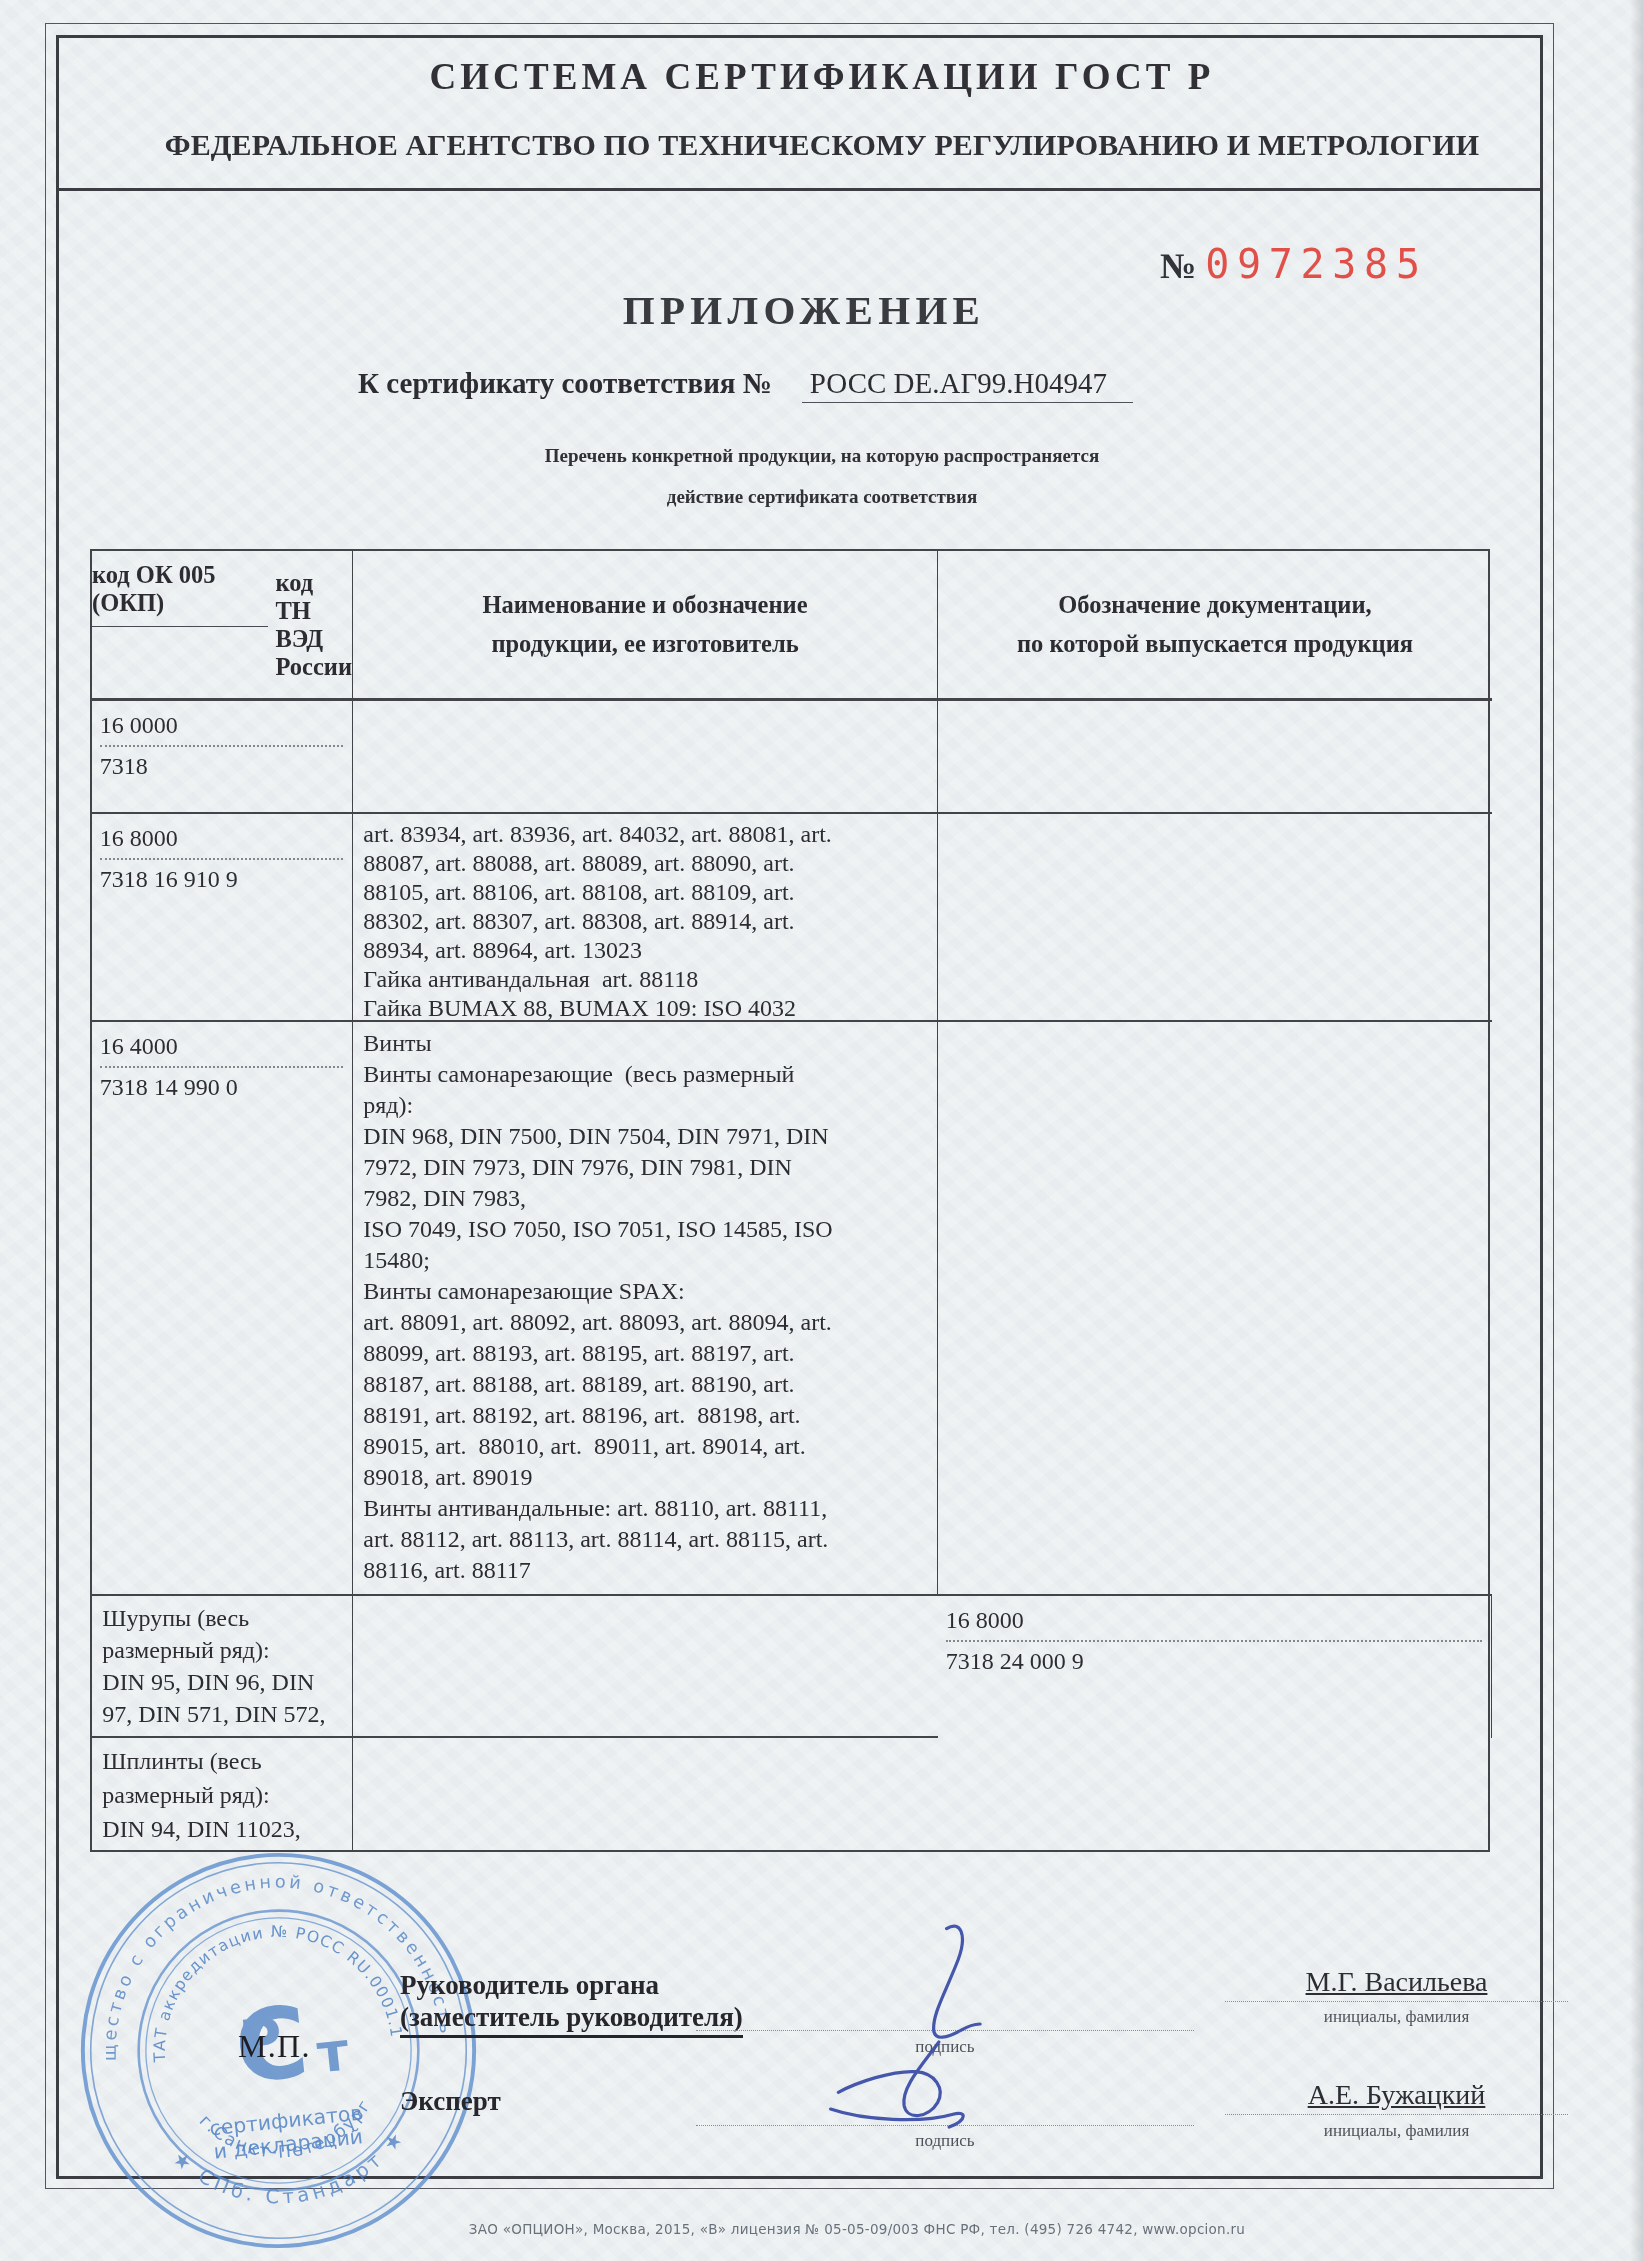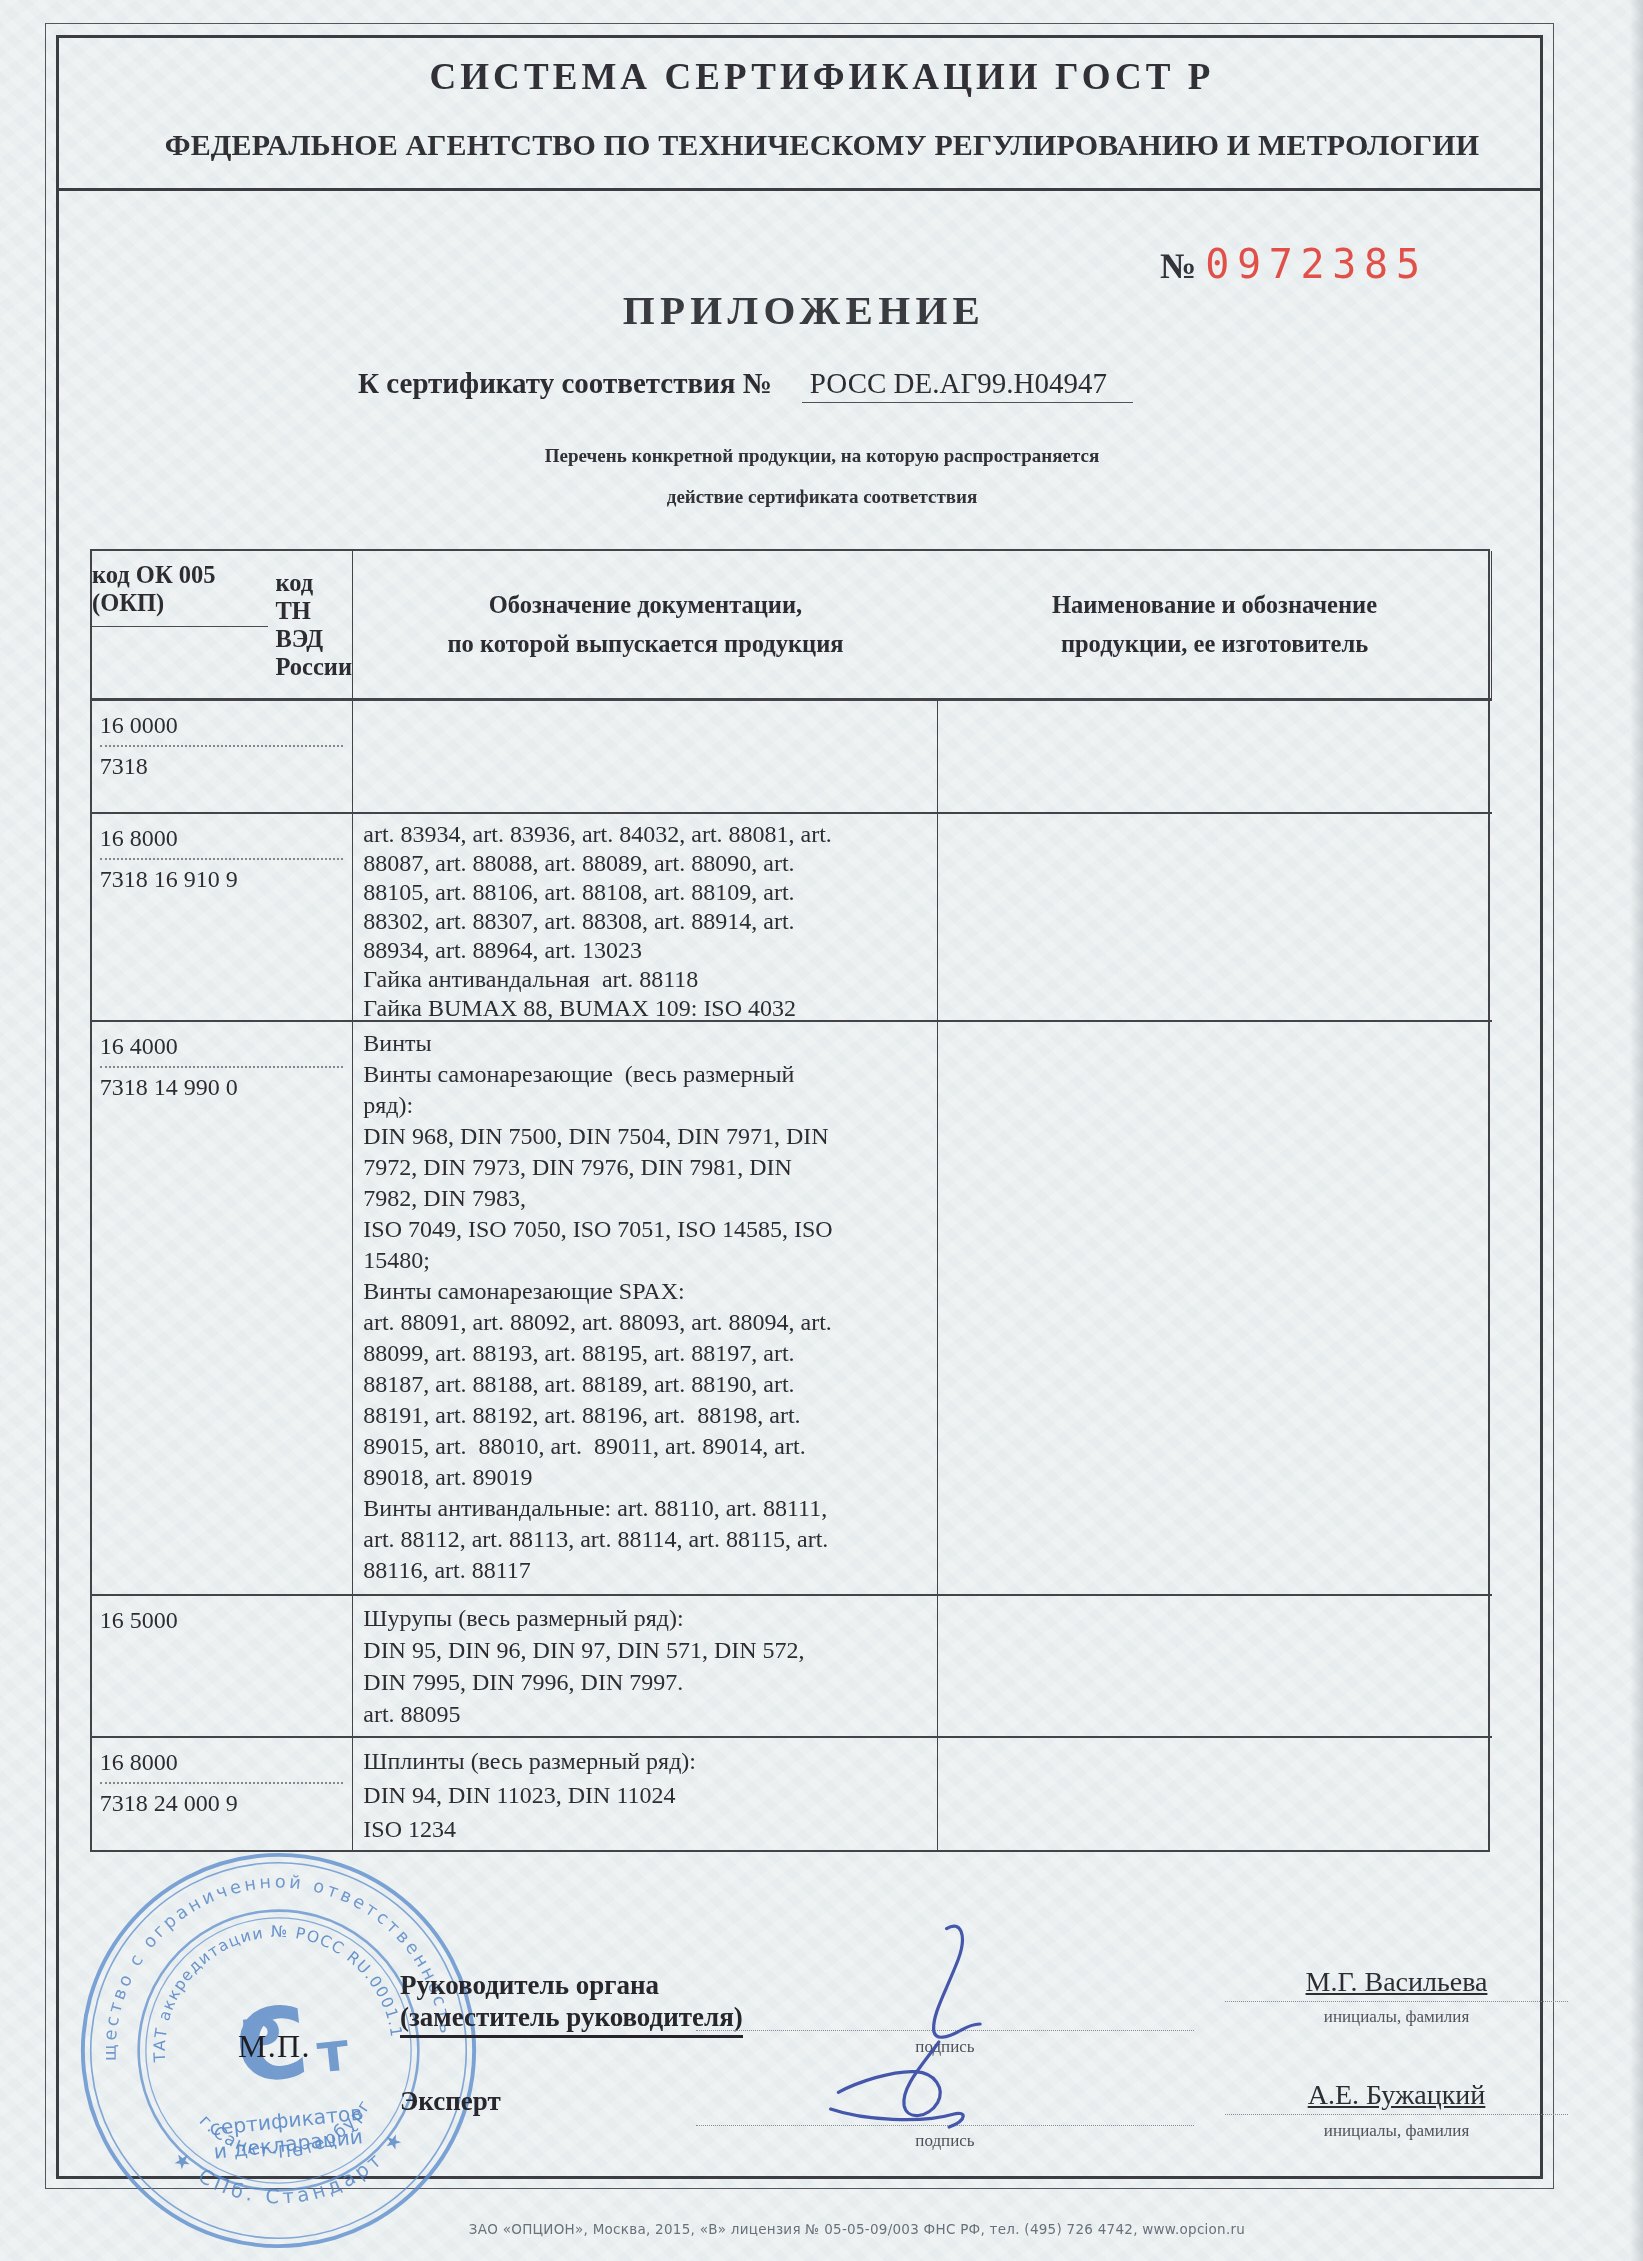--- a/index.html
+++ b/index.html
@@ -118,24 +118,24 @@
 
   <div class="subtitle s1">Перечень конкретной продукции,  на которую распространяется</div>
   <div class="subtitle s2">действие сертификата соответствия</div>
 
   <div class="ptable">
 
     <div class="tcell th th-codes">
       <div class="sub1">код ОК 005 (ОКП)</div>
       <div class="sub2">код ТН ВЭД России</div>
     </div>
+    <div class="tcell th th-center">Наименование и обозначение
+продукции, ее изготовитель</div>
     <div class="tcell th th-center lastcol">Обозначение документации,
 по которой выпускается продукция</div>
-    <div class="tcell th th-center">Наименование и обозначение
-продукции, ее изготовитель</div>
 
     <div class="tcell codecell">
       <div>16 0000</div>
       <div class="code-divider"></div>
       <div>7318</div>
     </div>
     <div class="tcell prodcell"></div>
     <div class="tcell lastcol"></div>
 
     <div class="tcell codecell">
@@ -170,23 +170,20 @@
 88099, art. 88193, art. 88195, art. 88197, art.
 88187, art. 88188, art. 88189, art. 88190, art.
 88191, art. 88192, art. 88196, art.  88198, art.
 89015, art.  88010, art.  89011, art. 89014, art.
 89018, art. 89019
 Винты антивандальные: art. 88110, art. 88111,
 art. 88112, art. 88113, art. 88114, art. 88115, art.
 88116, art. 88117</div>
     <div class="tcell lastcol"></div>
 
-    <div class="tcell codecell">
-      <div>16 5000</div>
-    </div>
     <div class="tcell prodcell lh-r4">Шурупы (весь размерный ряд):
 DIN 95, DIN 96, DIN 97, DIN 571, DIN 572,
 DIN 7995, DIN 7996, DIN 7997.
 art. 88095</div>
     <div class="tcell lastcol"></div>
 
     <div class="tcell codecell lastrow">
       <div>16 8000</div>
       <div class="code-divider"></div>
       <div>7318 24 000 9</div>

